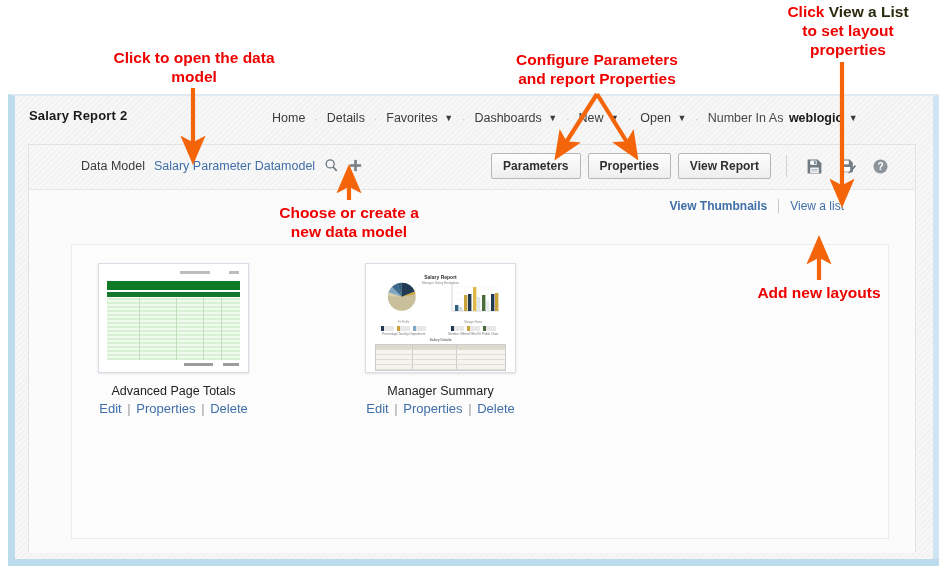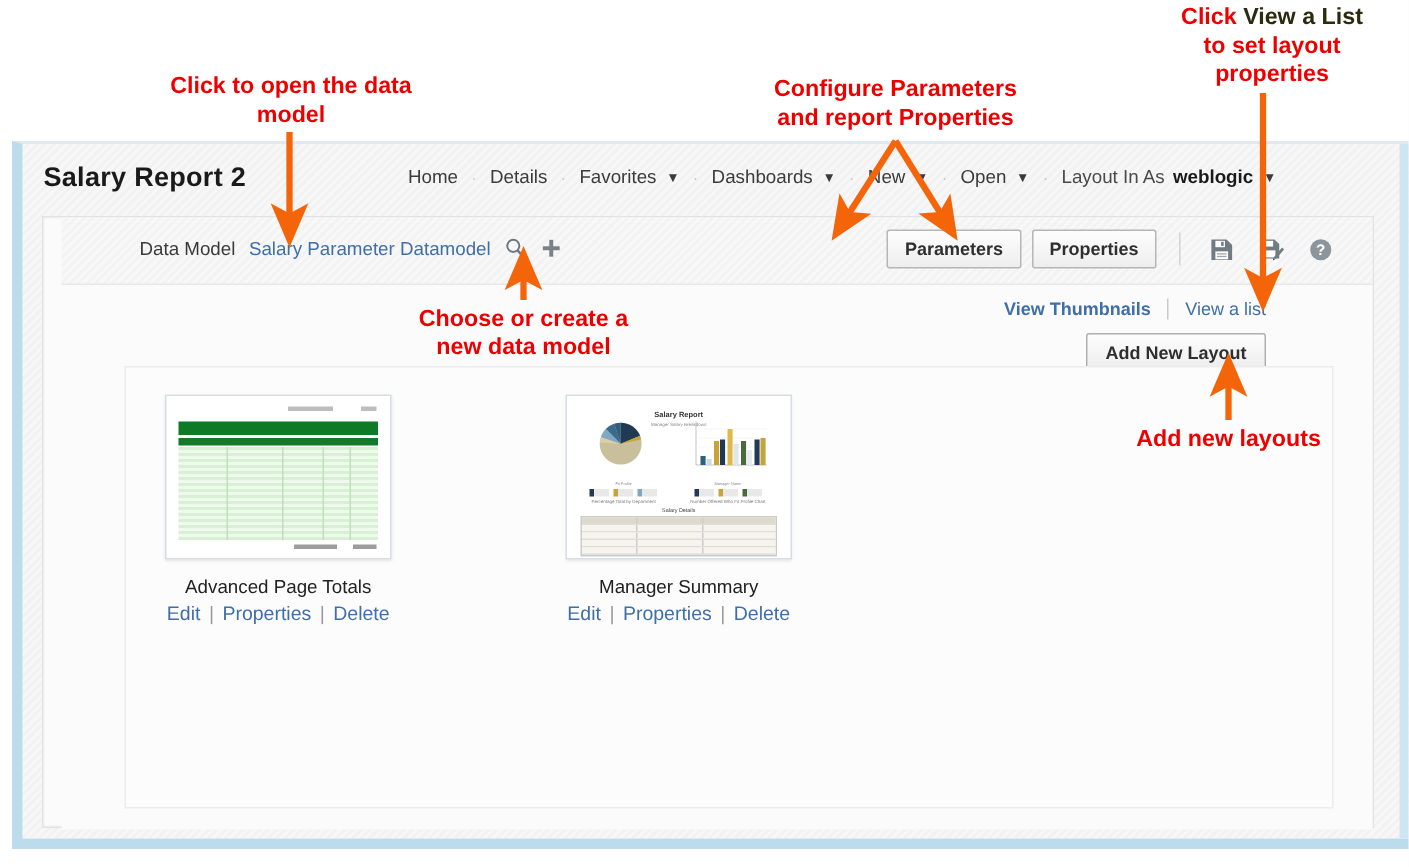--- a/index.html
+++ b/index.html
@@ -58,21 +58,21 @@
   }
 
   .top-header {
     position: relative;
     height: 48px;
   }
   .report-title {
     position: absolute;
     left: 14px;
     top: 12px;
-    font-size: 18px;
+    font-size: 13px;
     font-weight: bold;
     color: #1a1a1a;
     letter-spacing: .2px;
   }
   .global-nav {
     position: absolute;
     left: 248px;
     top: 15px;
     display: flex;
     align-items: flex-end;
@@ -101,21 +101,20 @@
   .editor-panel {
     position: absolute;
     left: 13px;
     top: 48px;
     width: 888px;
     height: 408px;
     background: #fbfbfb;
     border: 1px solid #e2e2e2;
     box-shadow: 0 0 0 1px #f6f6f6 inset;
     box-sizing: border-box;
-    padding-left: 12px;
   }
 
   .toolbar {
     position: relative;
     height: 44px;
     border-bottom: 1px solid #e7e7e7;
     background:
       repeating-linear-gradient(135deg,
         #f8f8f8 0px, #f8f8f8 2px, #f3f3f3 2px, #f3f3f3 4px);
   }
@@ -416,21 +415,21 @@
         <span>New</span>
         <span class="caret">▼</span>
       </span>
       <span class="nav-sep">·</span>
       <span class="nav-item">
         <span>Open</span>
         <span class="caret">▼</span>
       </span>
       <span class="nav-sep">·</span>
       <span class="nav-item">
-        <span class="signed-label">Layout In As</span>
+        <span class="signed-label">Number In As</span>
         <span class="signed-user">weblogic</span>
         <span class="caret">▼</span>
       </span>
     </div>
   </div>
 
   <div class="editor-panel">
 
     <div class="toolbar">
       <div class="dm-group">
@@ -446,20 +445,21 @@
           <svg width="15" height="15" viewBox="0 0 16 16">
             <rect x="6.6" y="2" width="2.8" height="12" fill="#7a8288"></rect>
             <rect x="2" y="6.6" width="12" height="2.8" fill="#7a8288"></rect>
           </svg>
         </span>
       </div>
 
       <div class="tb-right">
         <button class="btn">Parameters</button>
         <button class="btn">Properties</button>
+        <button class="btn">View Report</button>
 
         <span class="tb-divider"></span>
 
         <span class="tb-icon">
           <svg width="17" height="17" viewBox="0 0 16 16">
             <path d="M1.5 1.5 H11 L14.5 5 V14.5 H1.5 Z" fill="#707b84"></path>
             <rect x="4" y="2.4" width="6" height="4" fill="#ffffff"></rect>
             <rect x="7.6" y="3" width="1.6" height="2.6" fill="#707b84"></rect>
             <rect x="4" y="9" width="8" height="5" fill="#ffffff"></rect>
             <rect x="5" y="10.2" width="6" height="0.8" fill="#9aa3aa"></rect>
@@ -485,23 +485,20 @@
     </div>
 
     <div class="editor-body">
 
       <div class="view-switch">
         <span class="vs-link">View Thumbnails</span>
         <span class="vs-bar"></span>
         <span class="vs-link plain">View a list</span>
       </div>
 
-      <div class="add-layout-wrap">
-        <button class="btn-add">Add New Layout</button>
-      </div>
 
       <div class="layout-area">
         <div class="thumbs">
 
           <div class="thumb-cell">
             <div class="thumb-frame">
               <div class="mini">
                 <div class="mini-topline"></div>
                 <div class="mini-green-hdr"></div>
                 <div class="mini-green-sub"></div>

